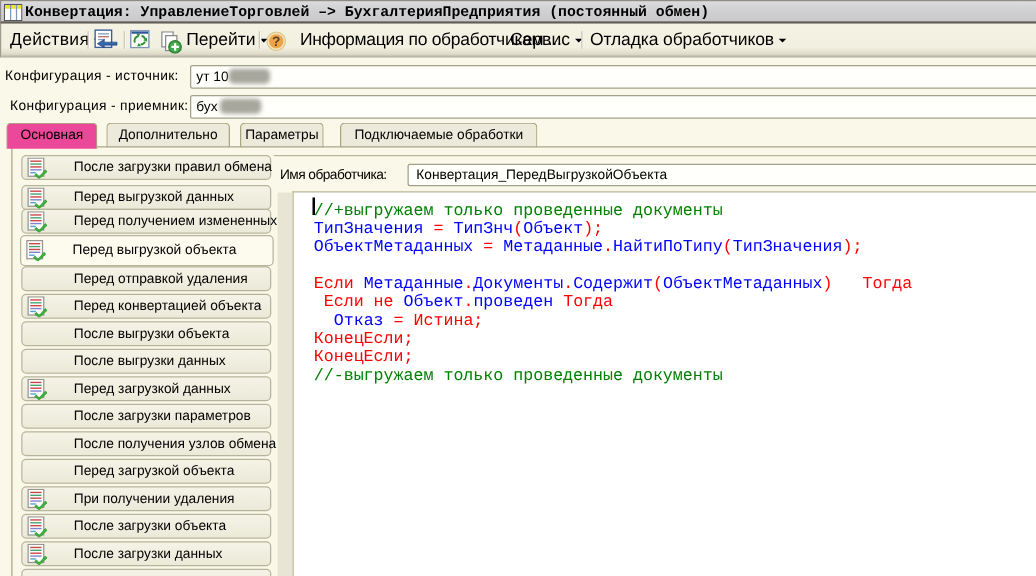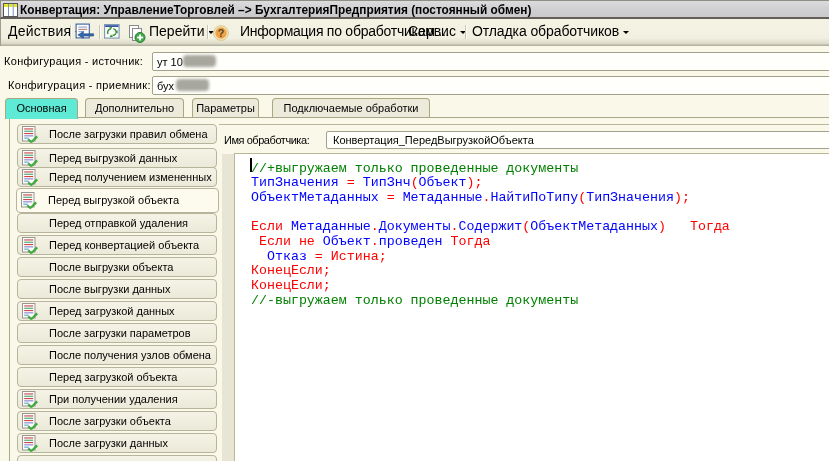--- a/index.html
+++ b/index.html
@@ -4,46 +4,46 @@
 <style>
   html,body{margin:0;padding:0;}
   body{width:829px;height:461px;position:relative;overflow:hidden;
        background:#faf8e8;font-family:"Liberation Sans",sans-serif;font-size:11px;color:#000;}
   .abs{position:absolute;}
   
   #titlebar{left:0;top:0;width:829px;height:19px;
     background:linear-gradient(to bottom,#dcdbde 0%,#d2d1d4 40%,#cbcacd 85%);
     border-top:1px solid #8f8d86;border-left:1px solid #8f8d86;
     border-bottom:2px solid #615f58;box-sizing:border-box;}
-  #titletext{left:20px;top:3px;font-weight:bold;font-size:11.85px;letter-spacing:0px;}
+  #titletext{left:20px;top:3px;font-weight:bold;font-size:11.85px;letter-spacing:0px;font-family:Liberation Mono, monospace;}
   
   #toolbar{left:0;top:19px;width:829px;height:27px;
     background:linear-gradient(to bottom,#f4f2e3 0%,#f2f0e0 70%,#dedbca 90%,#aba899 100%);
     border-left:1px solid #a09d90;box-sizing:border-box;}
   .tbtext{top:22.5px;font-size:14px;}
   .tsep{top:25px;width:1px;height:14px;background:#c9c6b6;border-right:1px solid #fdfcf6;}
   .arr{display:inline-block;width:0;height:0;border-left:3px solid transparent;
        border-right:3px solid transparent;border-top:3px solid #000;margin-left:4px;vertical-align:2px;}
   
   .flabel{font-size:11px;}
   .ifield{background:#fffffb;border:1px solid #a3a18b;border-radius:2px;box-sizing:border-box;font-size:11px;}
   .blob{background:#a8a79d;filter:blur(1.6px);border-radius:4px;}
   
   .tab{top:98px;height:20px;box-sizing:border-box;border:1px solid #aaa77f;border-bottom:none;
        border-radius:4px 4px 0 0;background:#eceadb;text-align:center;font-size:11px;padding-top:3px;}
-  #tab1{background:#5eead4;border-color:#aaa77f;height:21px;z-index:3;}
+  #tab1{background:#ec4899;border-color:#aaa77f;height:21px;z-index:3;}
   
   #pagetop{left:9px;top:117px;width:820px;height:1px;background:#a9a78a;}
   #pageleft{left:9px;top:117px;width:1px;height:344px;background:#a9a78a;}
   #pagebg{left:222px;top:154px;width:13px;height:307px;background:#e8e5d4;}
   
   .lbtn{left:17px;width:200px;height:20px;box-sizing:border-box;
         background:linear-gradient(to bottom,#f5f3e6,#ebe9d8);
         border:1px solid #b7b49c;border-radius:4px;font-size:11px;line-height:18px;
-        padding-left:31px;white-space:nowrap;}
+        padding-left:41px;white-space:nowrap;}
   .sel{left:16px;width:203px;height:25px;background:#fdfbee;border:1px solid #b7b49c;
        border-radius:4px;z-index:2;line-height:23px;}
   .licon{position:absolute;left:3px;top:1px;}
   .sel .licon{top:3px;}
   
   #codearea{left:234px;top:153px;width:595px;height:308px;background:#fff;border-top:1px solid #bab797;border-left:1px solid #bab797;box-sizing:border-box;}
   #code{left:251px;top:161.5px;font-family:"Liberation Mono",monospace;font-size:13.3px;
         line-height:14.7px;white-space:pre;}
   .kw{color:#ff0000;} .id{color:#0000ff;} .cm{color:#008000;}
   #cursor{left:250px;top:158px;width:2px;height:14px;background:#000;}

